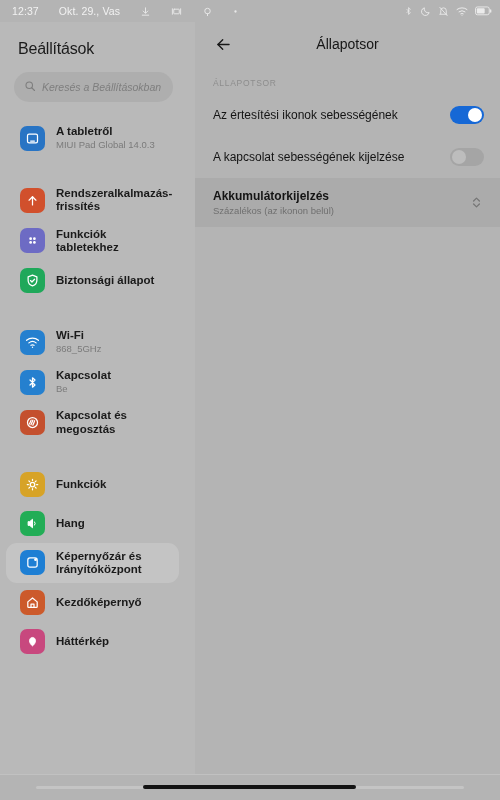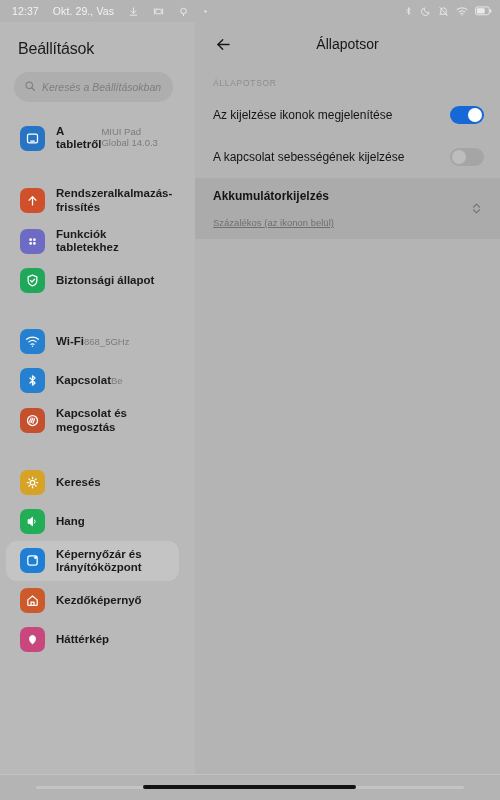--- a/index.html
+++ b/index.html
@@ -21,21 +21,21 @@
   .statusbar {
     height: 22px;
     flex: 0 0 22px;
     display: flex;
     align-items: center;
     padding: 0 8px 0 12px;
     color: #f2f2f2;
     font-size: 10.5px;
     letter-spacing: .1px;
   }
-  .sb-left { display: flex; align-items: center; gap: 14px; }
+  .sb-left { display: flex; align-items: center; gap: 20px; }
   .sb-right { margin-left: auto; display: flex; align-items: center; gap: 7px; }
   .sb-ic { display: inline-flex; align-items: center; justify-content: center; opacity: .92; }
 
   
   .split { flex: 1 1 auto; display: flex; min-height: 0; position: relative; }
 
   
   .sidebar {
     width: 195px; flex: 0 0 195px;
     background: #b9b9b9;
@@ -74,21 +74,21 @@
     min-height: 38px;
   }
   .nav-item.selected { background: #c4c4c4; }
   .nav-ico {
     width: 25px; height: 25px;
     flex: 0 0 25px;
     border-radius: 7px;
     display: flex; align-items: center; justify-content: center;
     color: #fff;
   }
-  .nav-txt { display: flex; flex-direction: row; line-height: 1.15; min-width: 0; }
+  .nav-txt { display: flex; flex-direction: column; line-height: 1.15; min-width: 0; }
   .nav-label { font-size: 11.5px; color: #1a1a1a; font-weight: 700; }
   .nav-sub { font-size: 9.5px; color: #7b7b7b; margin-top: 2px; }
 
   
   .detail { flex: 1 1 auto; position: relative; background: #b4b4b4; overflow: hidden; }
   .det-head {
     height: 44px;
     display: flex; align-items: center;
     padding: 0 16px;
     position: relative;
@@ -108,21 +108,21 @@
   }
   .row {
     display: flex; align-items: center;
     padding: 11px 16px 11px 18px;
     min-height: 42px;
   }
   .row.pressed { background: #ababab; }
   .row-txt { flex: 1 1 auto; display: flex; flex-direction: column; }
   .row-title { font-size: 12px; color: #141414; }
   .row-title.bold { font-weight: 700; }
-  .row-sub { font-size: 9.5px; color: #6f6f6f; margin-top: 14px; text-decoration: underline; }
+  .row-sub { font-size: 9.5px; color: #6f6f6f; margin-top: 2px; }
 
   .toggle {
     width: 34px; height: 18px;
     border-radius: 9px;
     position: relative;
     flex: 0 0 34px;
   }
   .toggle.on { background: #1668d6; }
   .toggle.off { background: #a5a5a5; }
   .toggle .knob {
@@ -330,21 +330,21 @@
           <div class="nav-sep"></div>
           <div class="nav-group">
             <div class="nav-item">
               <span class="nav-ico" style="background:#d7a327">
                 <svg width="15" height="15" viewBox="0 0 24 24" fill="none" stroke="#fff" stroke-width="2" stroke-linecap="round" stroke-linejoin="round">
                   <circle cx="12" cy="12" r="3.6"></circle>
                   <path d="M12 3.6v1.8M12 18.6v1.8M3.6 12h1.8M18.6 12h1.8M6.2 6.2l1.3 1.3M16.5 16.5l1.3 1.3M17.8 6.2l-1.3 1.3M7.5 16.5l-1.3 1.3"></path>
                 </svg>
               </span>
               <span class="nav-txt">
-                <span class="nav-label">Keresés</span>
+                <span class="nav-label">Funkciók</span>
               </span>
             </div>
             <div class="nav-item">
               <span class="nav-ico" style="background:#22ad56">
                 <svg width="15" height="15" viewBox="0 0 24 24" fill="#fff" stroke="#fff" stroke-width="1.6" stroke-linejoin="round">
                   <path d="M12 5.2L7.5 9H5v6h2.5L12 18.8z"></path>
                   <path d="M15.3 9.4a4 4 0 010 5.2" fill="none" stroke-linecap="round"></path>
                 </svg>
               </span>
               <span class="nav-txt">
@@ -396,21 +396,21 @@
             </svg>
         </div>
         <div class="det-title">Állapotsor</div>
       </div>
 
       <div class="sec-label">ÁLLAPOTSOR</div>
 
       <div id="rows-host">
           <div class="row">
             <span class="row-txt">
-              <span class="row-title">Az kijelzése ikonok megjelenítése</span>
+              <span class="row-title">Az értesítési ikonok sebességének</span>
             </span>
             <span class="toggle on">
               <span class="knob"></span>
             </span>
           </div>
           <div class="row">
             <span class="row-txt">
               <span class="row-title">A kapcsolat sebességének kijelzése</span>
             </span>
             <span class="toggle off">

